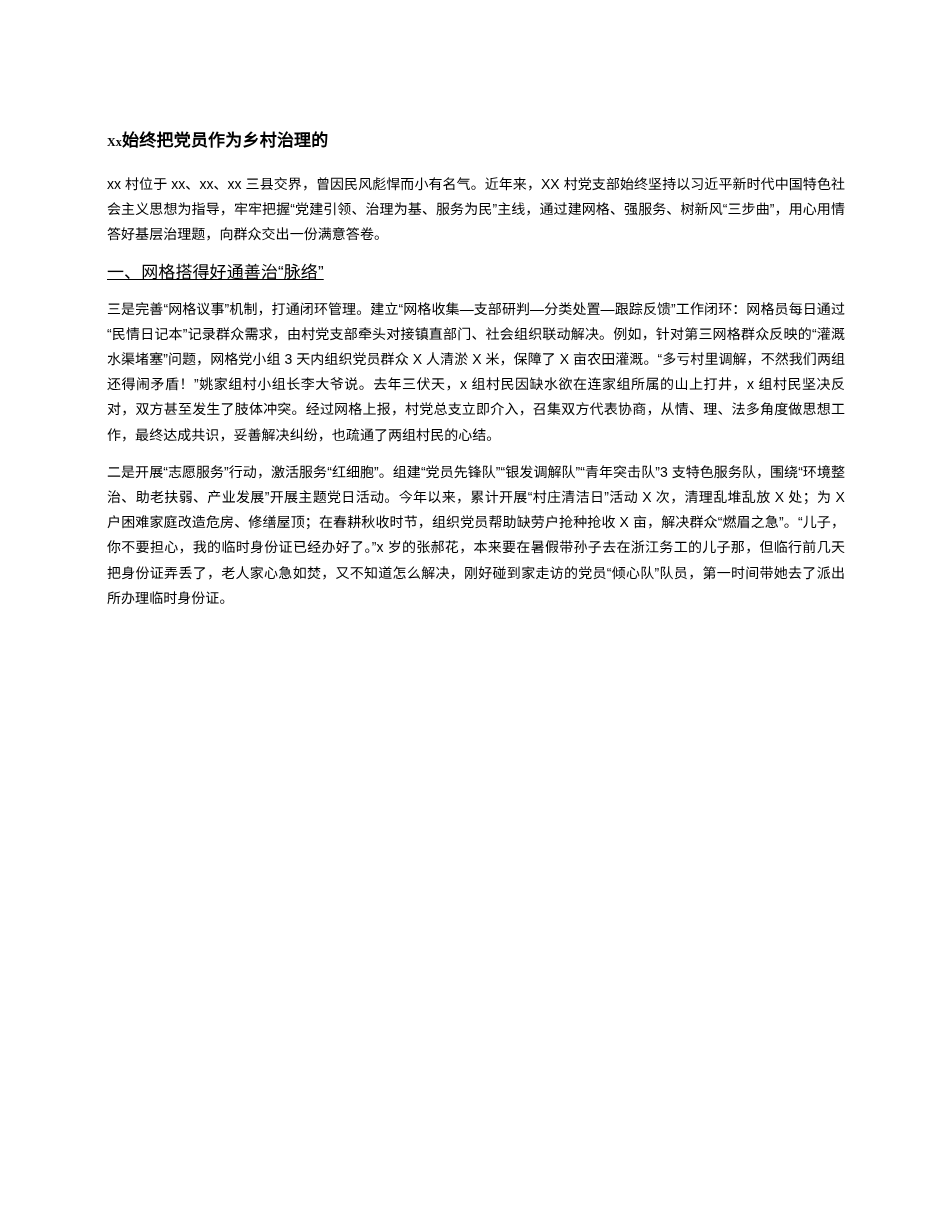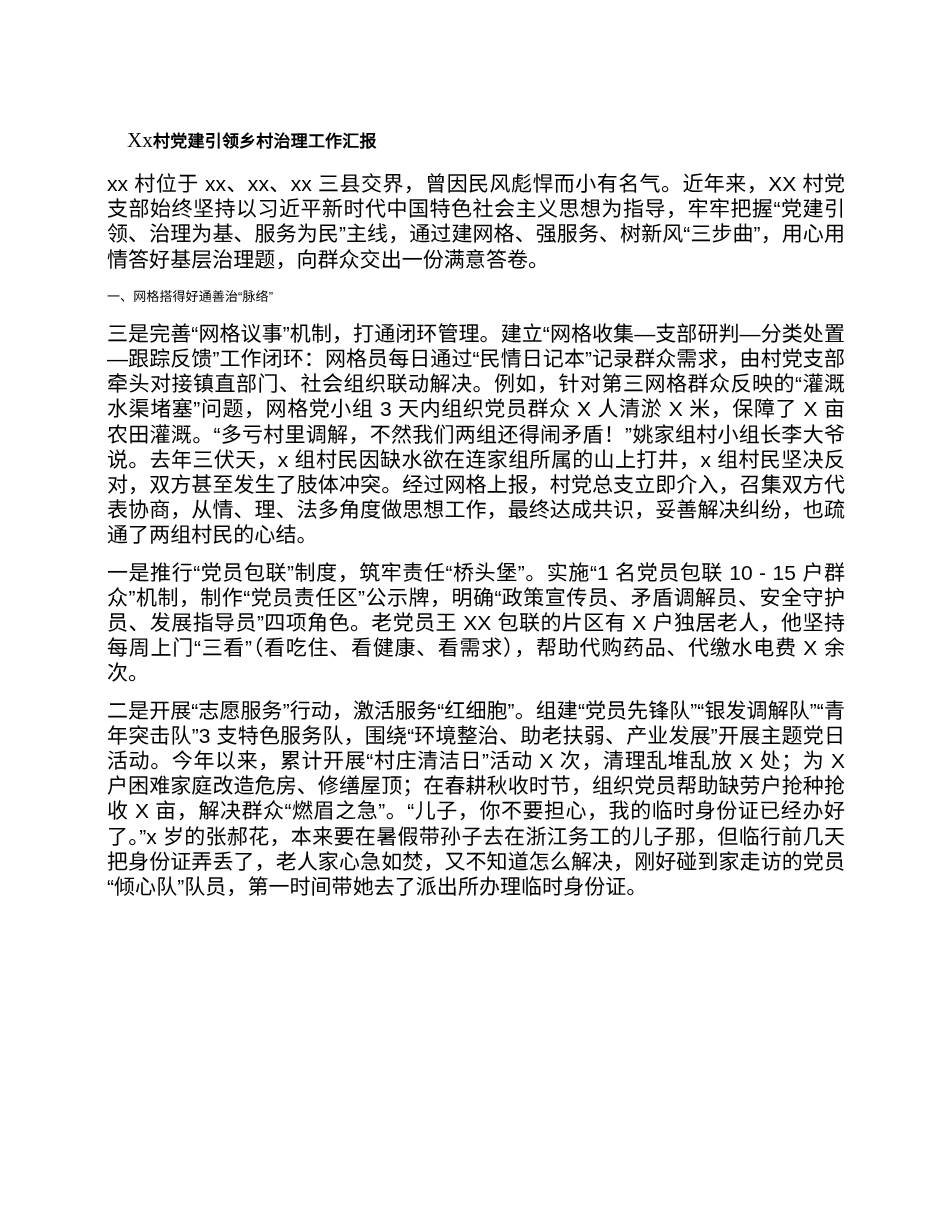--- a/index.html
+++ b/index.html
@@ -26,52 +26,51 @@
   .doc-title {
     font-size: 17px;
     font-weight: bold;
     line-height: 25px;
     margin: 0 0 17px 0;
     letter-spacing: 0.2px;
     text-align: left;
   }
   .doc-title .latin {
     font-family: "Liberation Serif", "DejaVu Serif", serif;
-    font-weight: normal;
-    font-size: 21px;
-    margin-left: 20px;
+    font-weight: bold;
+    font-size: 12px;
   }
   .section-heading {
-    font-size: 13px;
+    font-size: 17px;
     font-weight: normal;
     line-height: 25px;
     margin: 0 0 12px 0;
     letter-spacing: 0.1px;
+    text-decoration: underline;
   }
   p.body-par {
-    font-size: 21px;
+    font-size: 14px;
     line-height: 25.2px;
     margin: 0 0 12px 0;
     text-align: justify;
     text-justify: inter-character;
     letter-spacing: 0.05px;
     word-break: break-all;
   }
   p.body-par:last-child {
     margin-bottom: 18px;
   }
 </style>
 </head>
 <body>
 
 <div class="page">
 
-  <h1 class="doc-title"><span class="latin">Xx</span><span>村党建引领乡村治理工作汇报</span></h1>
+  <h1 class="doc-title"><span class="latin">Xx</span><span>始终把党员作为乡村治理的</span></h1>
 
   <p class="body-par">xx 村位于 xx、xx、xx 三县交界，曾因民风彪悍而小有名气。近年来，XX 村党支部始终坚持以习近平新时代中国特色社会主义思想为指导，牢牢把握“党建引领、治理为基、服务为民”主线，通过建网格、强服务、树新风“三步曲”，用心用情答好基层治理题，向群众交出一份满意答卷。</p>
 
   <h2 class="section-heading">一、网格搭得好通善治“脉络”</h2>
   <p class="body-par">三是完善“网格议事”机制，打通闭环管理。建立“网格收集—支部研判—分类处置—跟踪反馈”工作闭环：网格员每日通过“民情日记本”记录群众需求，由村党支部牵头对接镇直部门、社会组织联动解决。例如，针对第三网格群众反映的“灌溉水渠堵塞”问题，网格党小组 3 天内组织党员群众 X 人清淤 X 米，保障了 X 亩农田灌溉。“多亏村里调解，不然我们两组还得闹矛盾！”姚家组村小组长李大爷说。去年三伏天，x 组村民因缺水欲在连家组所属的山上打井，x 组村民坚决反对，双方甚至发生了肢体冲突。经过网格上报，村党总支立即介入，召集双方代表协商，从情、理、法多角度做思想工作，最终达成共识，妥善解决纠纷，也疏通了两组村民的心结。</p>
 
-  <p class="body-par">一是推行“党员包联”制度，筑牢责任“桥头堡”。实施“1 名党员包联 10 - 15 户群众”机制，制作“党员责任区”公示牌，明确“政策宣传员、矛盾调解员、安全守护员、发展指导员”四项角色。老党员王 XX 包联的片区有 X 户独居老人，他坚持每周上门“三看”（看吃住、看健康、看需求），帮助代购药品、代缴水电费 X 余次。</p>
   <p class="body-par">二是开展“志愿服务”行动，激活服务“红细胞”。组建“党员先锋队”“银发调解队”“青年突击队”3 支特色服务队，围绕“环境整治、助老扶弱、产业发展”开展主题党日活动。今年以来，累计开展“村庄清洁日”活动 X 次，清理乱堆乱放 X 处；为 X 户困难家庭改造危房、修缮屋顶；在春耕秋收时节，组织党员帮助缺劳户抢种抢收 X 亩，解决群众“燃眉之急”。“儿子，你不要担心，我的临时身份证已经办好了。”x 岁的张郝花，本来要在暑假带孙子去在浙江务工的儿子那，但临行前几天把身份证弄丢了，老人家心急如焚，又不知道怎么解决，刚好碰到家走访的党员“倾心队”队员，第一时间带她去了派出所办理临时身份证。</p>
 
 </div>
 
 </body></html>

